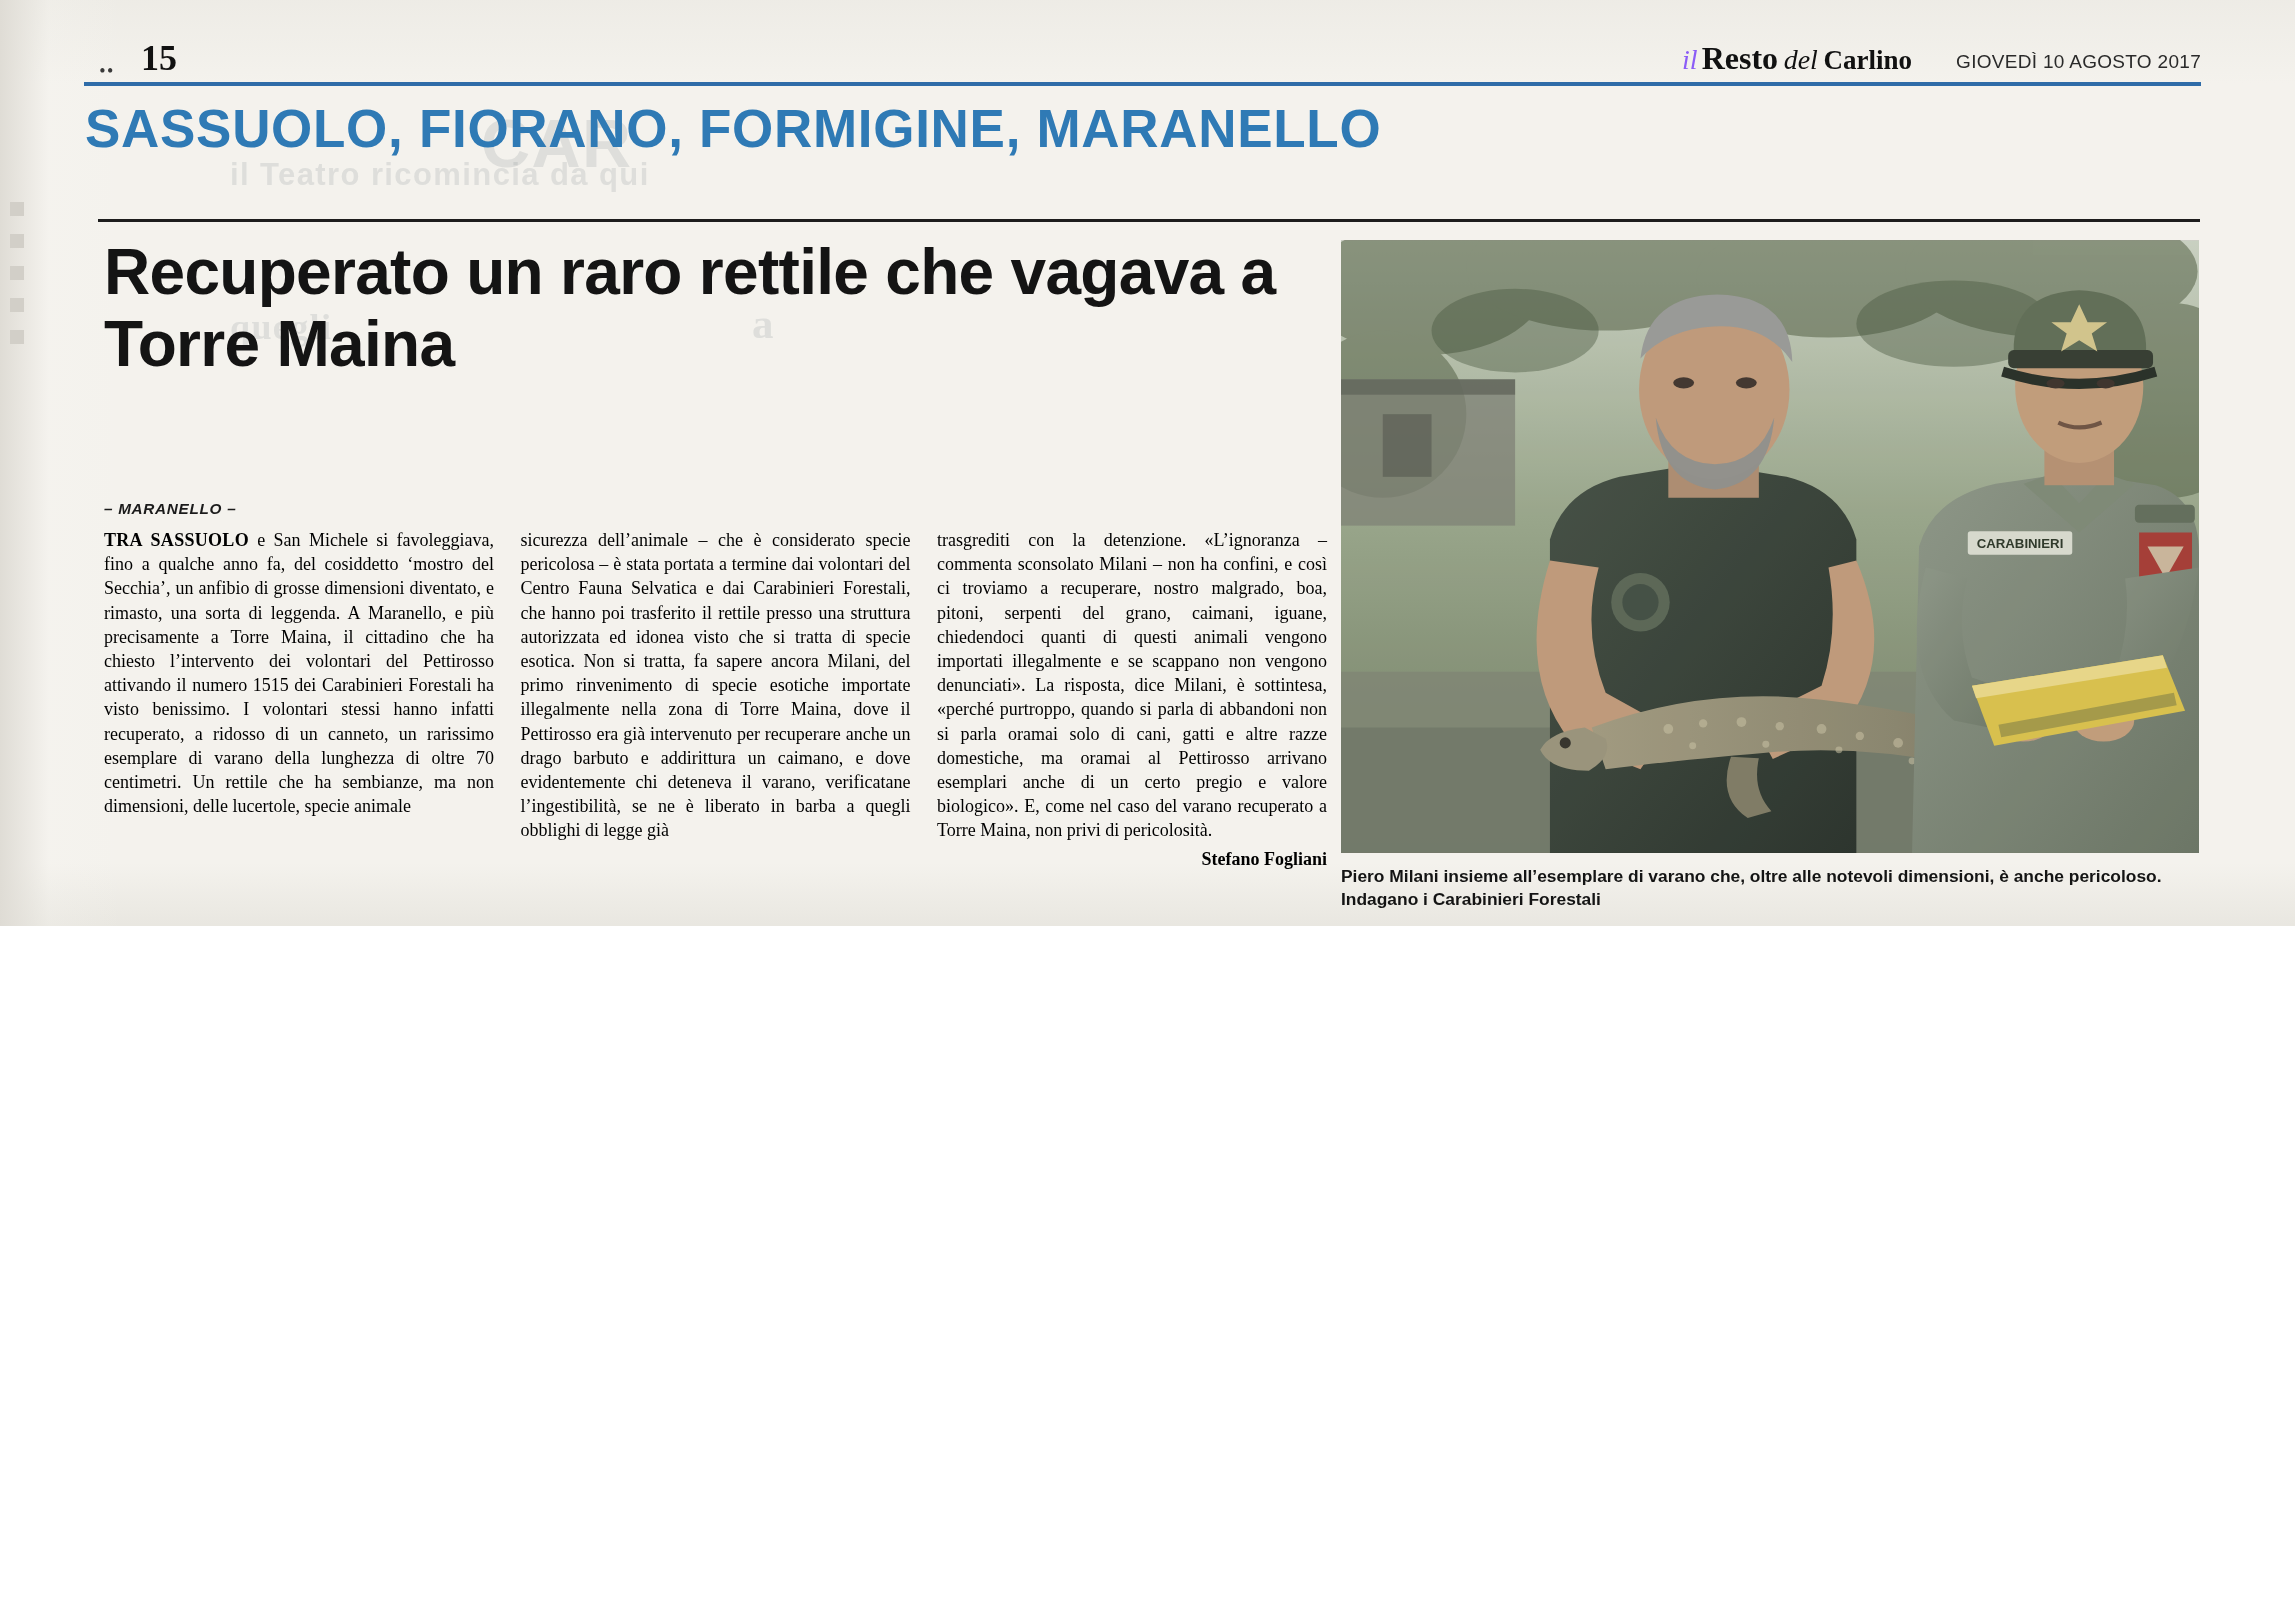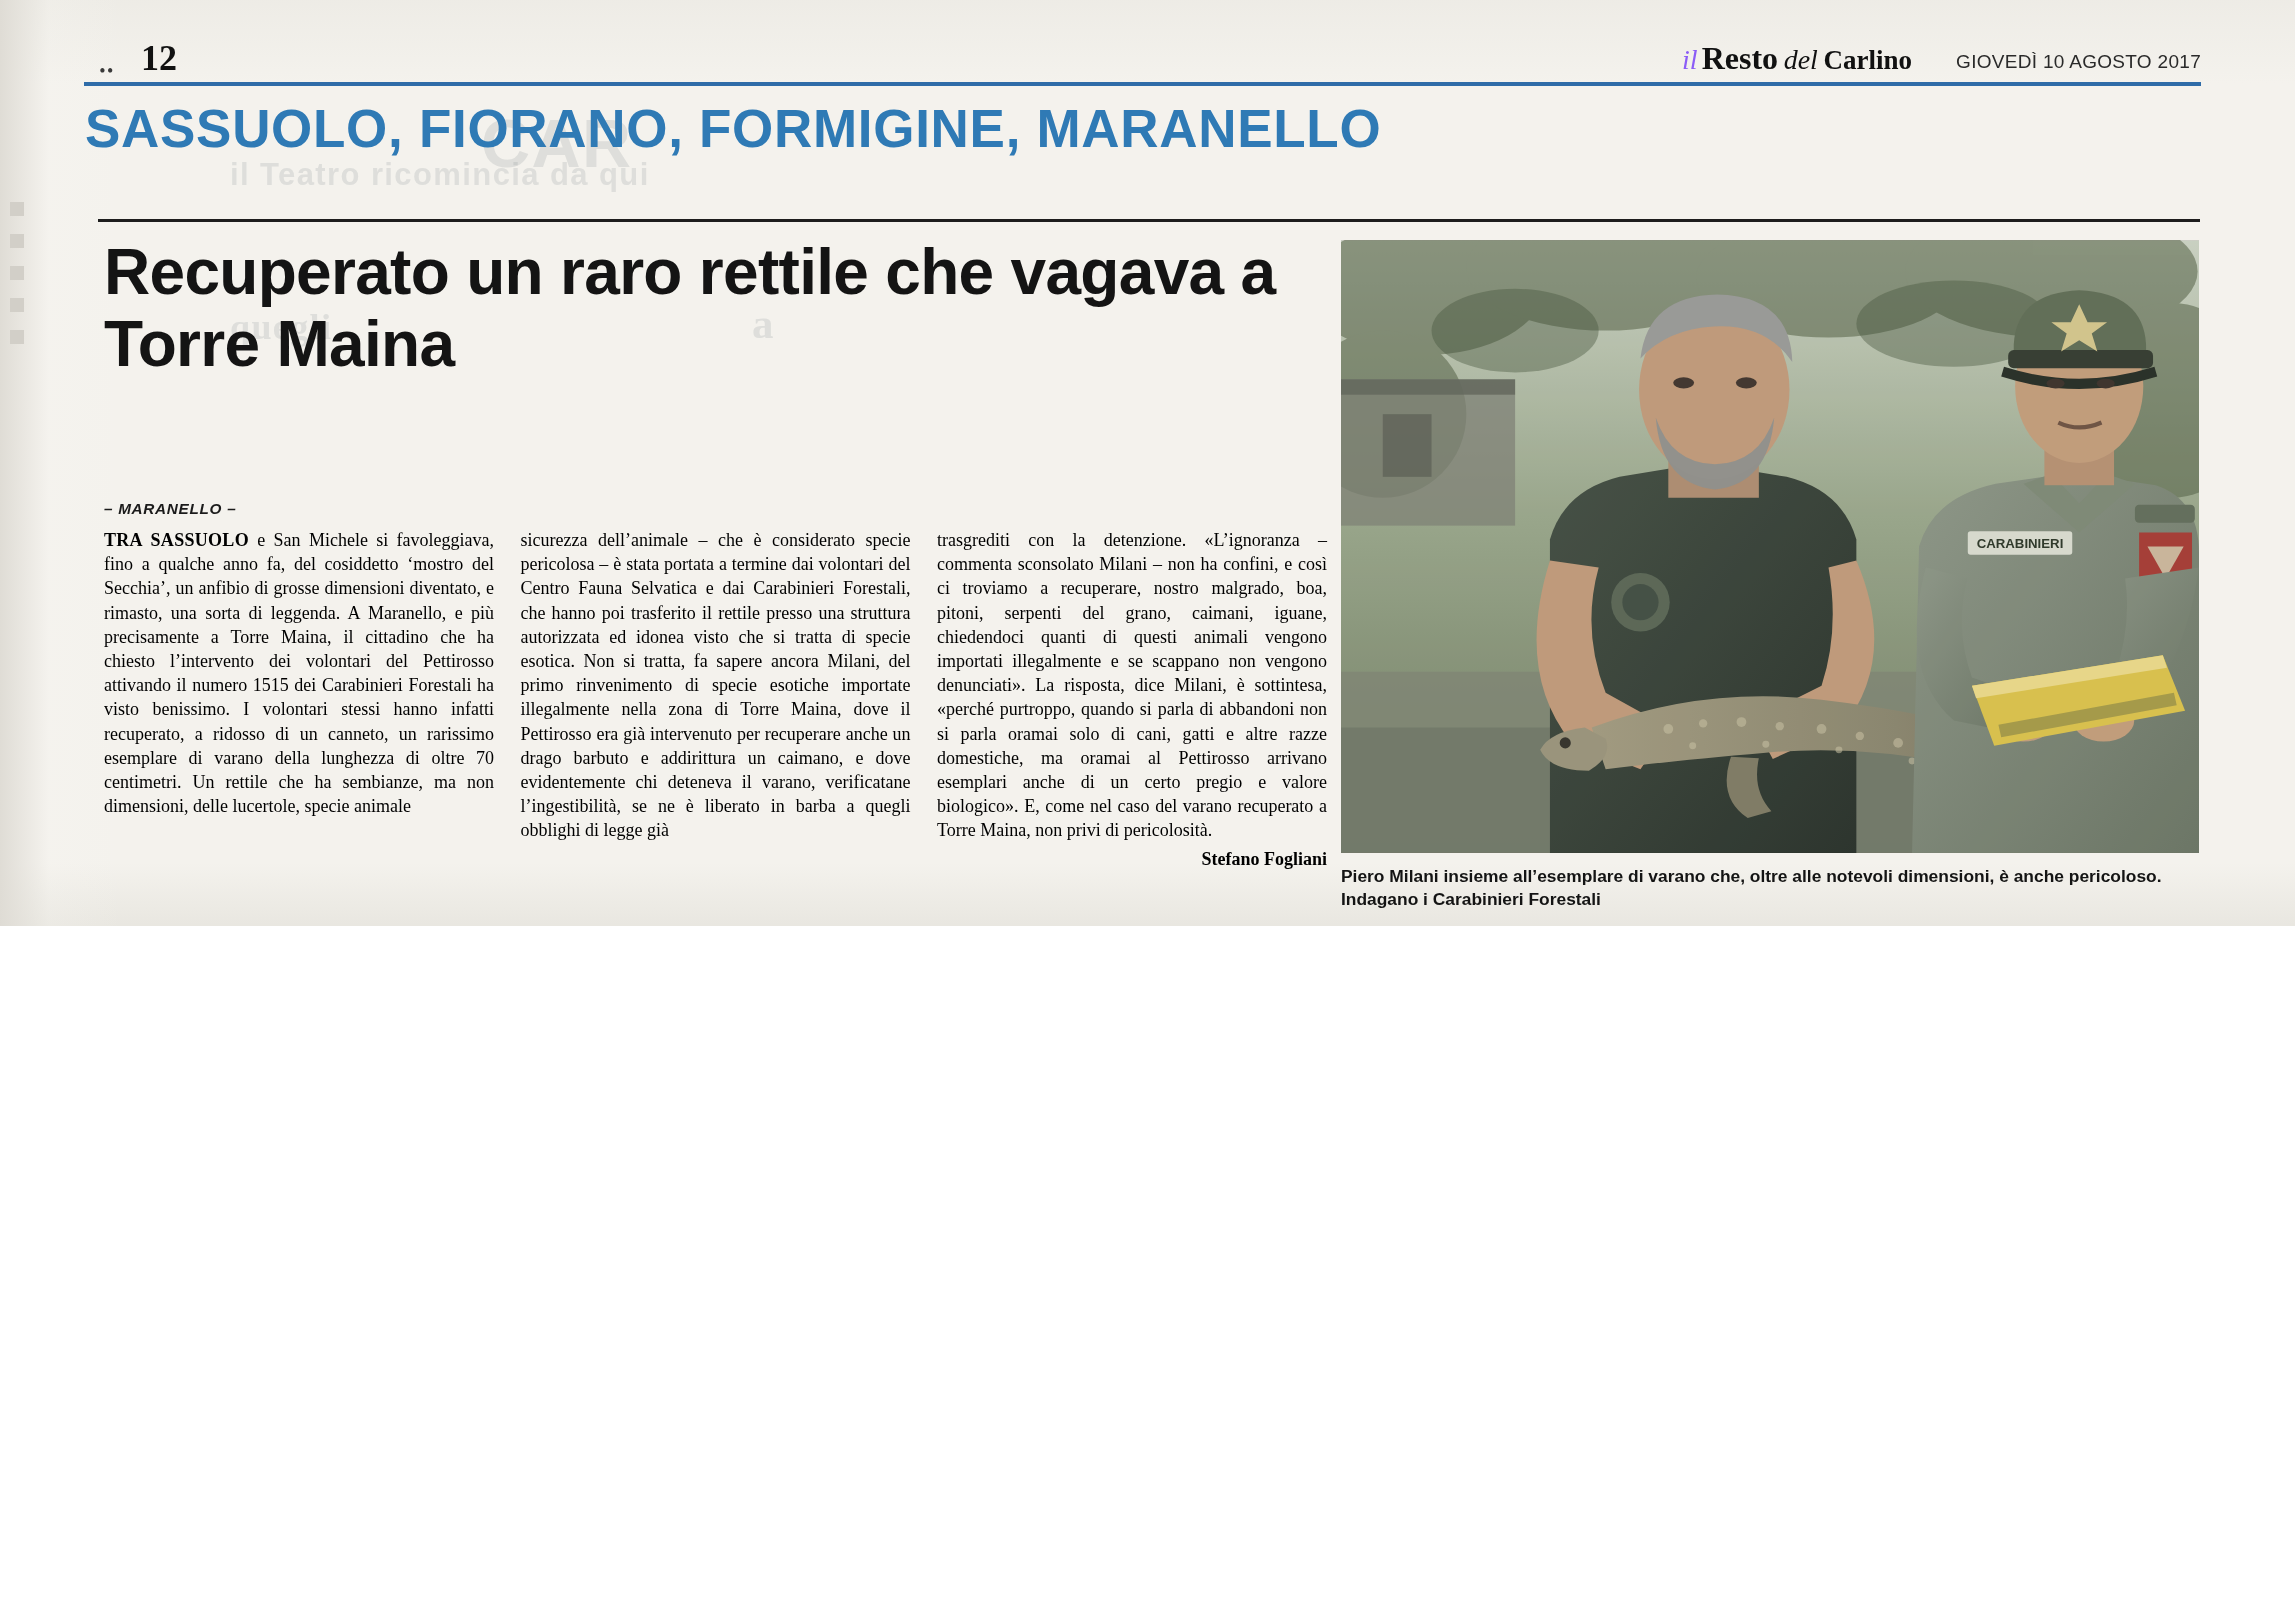--- a/index.html
+++ b/index.html
@@ -268,21 +268,21 @@
       <div></div>
   </div>
 
   <div class="bleed-ghost ghost-1">CAR</div>
   <div class="bleed-ghost ghost-2">il Teatro ricomincia da qui</div>
   <div class="bleed-ghost ghost-3">quegli</div>
   <div class="bleed-ghost ghost-4">a</div>
 
   <div class="masthead">
     <div class="folio-dots">••</div>
-    <div class="folio-number">12</div>
+    <div class="folio-number">15</div>
     <div class="brand">
       <span class="b-il">il</span><span class="b-resto">Resto</span><span class="b-del">del</span><span class="b-carlino">Carlino</span>
     </div>
     <div class="issue-date">GIOVEDÌ 10 AGOSTO 2017</div>
   </div>
 
   <div class="rule-top"></div>
   <div class="section-title">SASSUOLO, FIORANO, FORMIGINE, MARANELLO</div>
   <div class="rule-under-section"></div>
 

